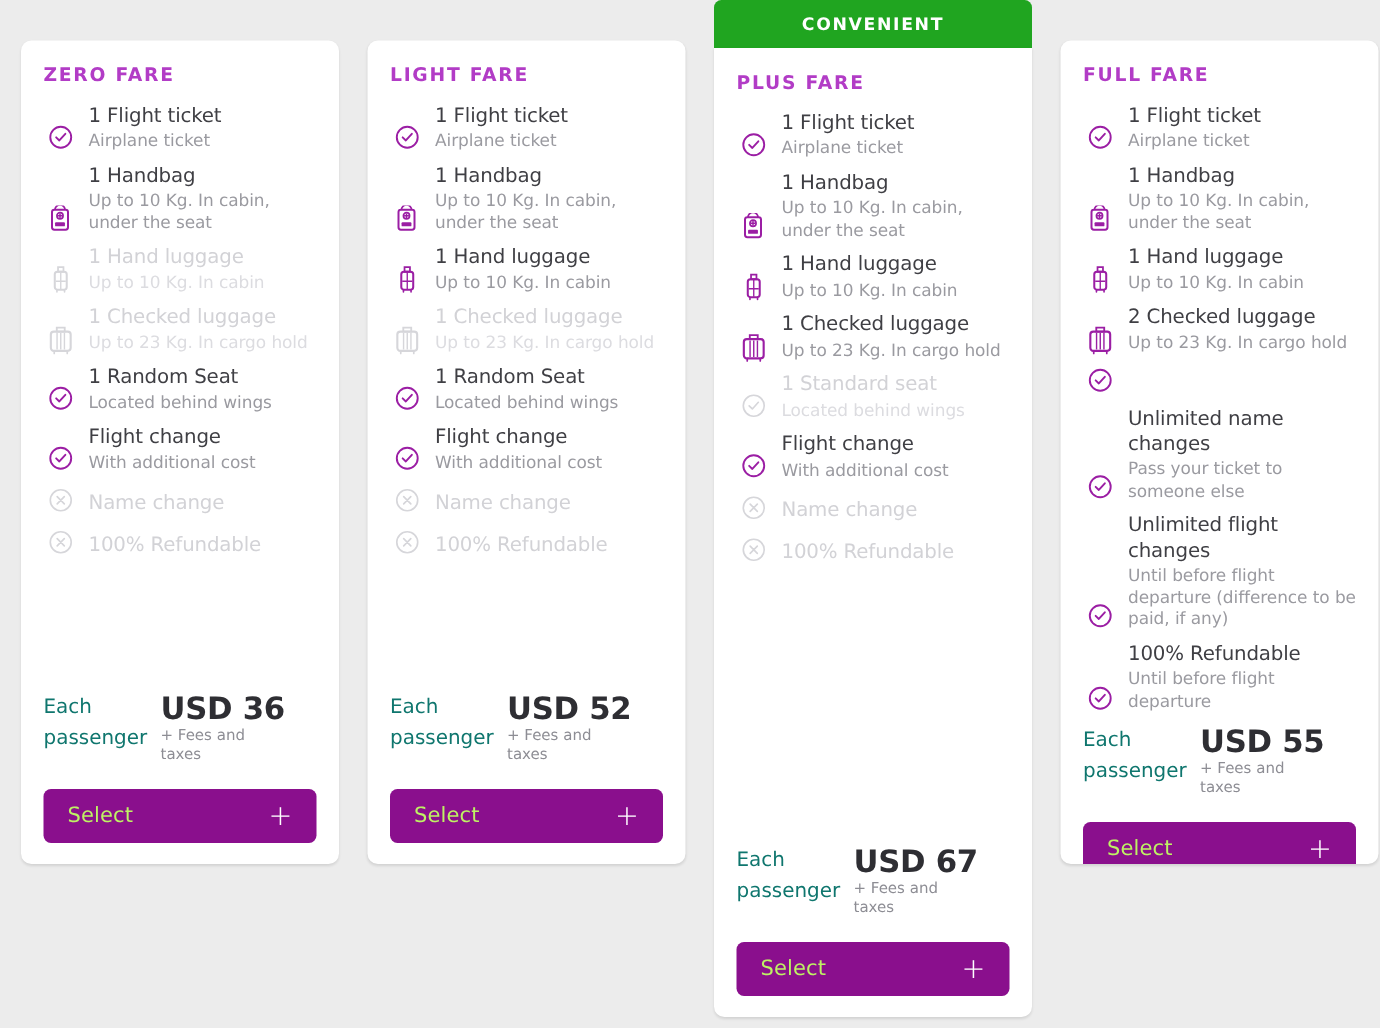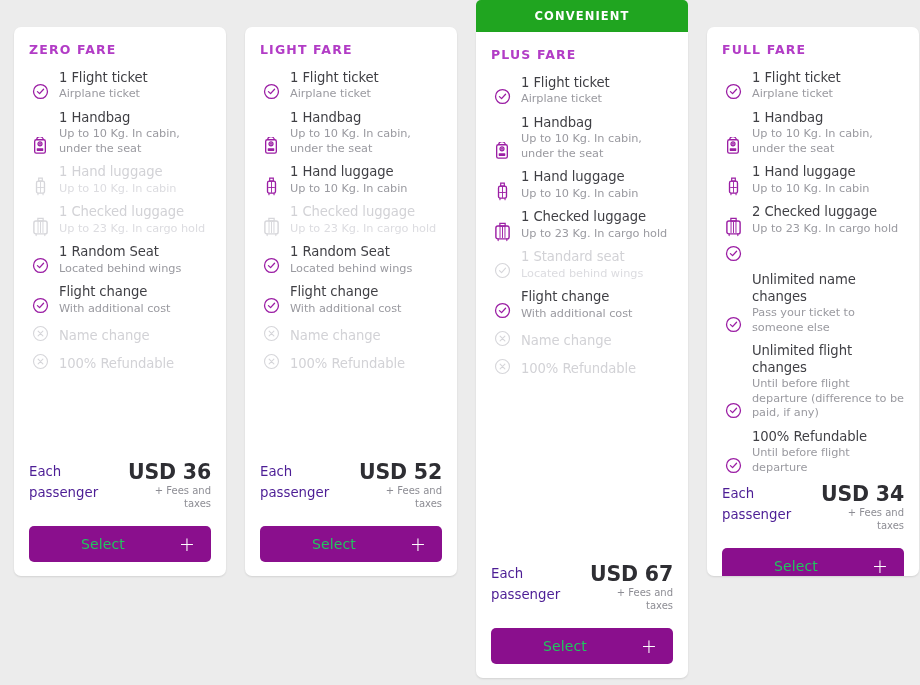--- a/index.html
+++ b/index.html
@@ -121,25 +121,25 @@
 
   .footer { margin-top: auto; }
 
   .price-row {
     display: flex;
     justify-content: space-between;
     align-items: flex-start;
   }
   .each-pass {
     font-size: 13.3px;
-    color: #4c1d95;
+    color: #0f766e;
     line-height: 1.55;
     width: 78px;
   }
-  .price-side { text-align: right; flex: 1 1 auto; }
+  .price-side { flex: 1 1 auto; }
   .price-amount {
     font-size: 20.5px;
     font-weight: bold;
     color: #2e2e33;
     line-height: 1.05;
     letter-spacing: -0.2px;
   }
   .price-note {
     font-size: 10px;
     color: #8d8d94;
@@ -156,24 +156,23 @@
     align-items: center;
     justify-content: space-between;
     padding: 0 16px;
     box-sizing: border-box;
     cursor: pointer;
     border: none;
     width: 100%;
     font-family: inherit;
   }
   .select-label {
-    color: #22c55e;
+    color: #bef264;
     font-size: 14px;
     letter-spacing: 0.1px;
-    margin-left: 36px;
   }
   .select-plus {
     color: #ffffff;
     font-size: 19px;
     line-height: 1;
     font-weight: 300;
   }
 </style>
 </head>
 <body>
@@ -669,21 +668,21 @@
             </span>
           </div>
         </div>
         <div class="footer">
           <div class="price-row">
             <div class="each-pass">
               <div>Each</div>
               <div>passenger</div>
             </div>
             <div class="price-side">
-              <div class="price-amount">USD 34</div>
+              <div class="price-amount">USD 55</div>
               <div class="price-note">
                 <div>+ Fees and</div>
                 <div>taxes</div>
               </div>
             </div>
           </div>
           <button class="select-btn">
             <span class="select-label">Select</span>
             <span class="select-plus">+</span>
           </button>

